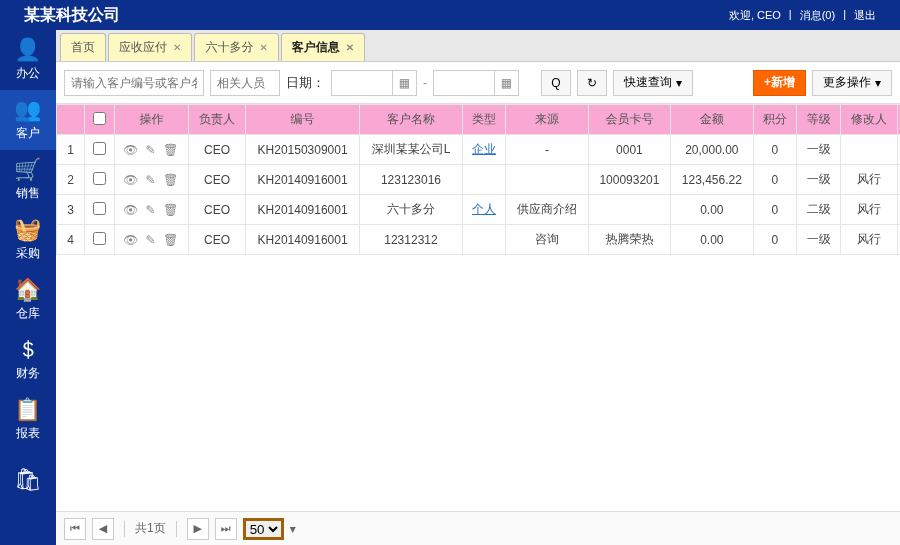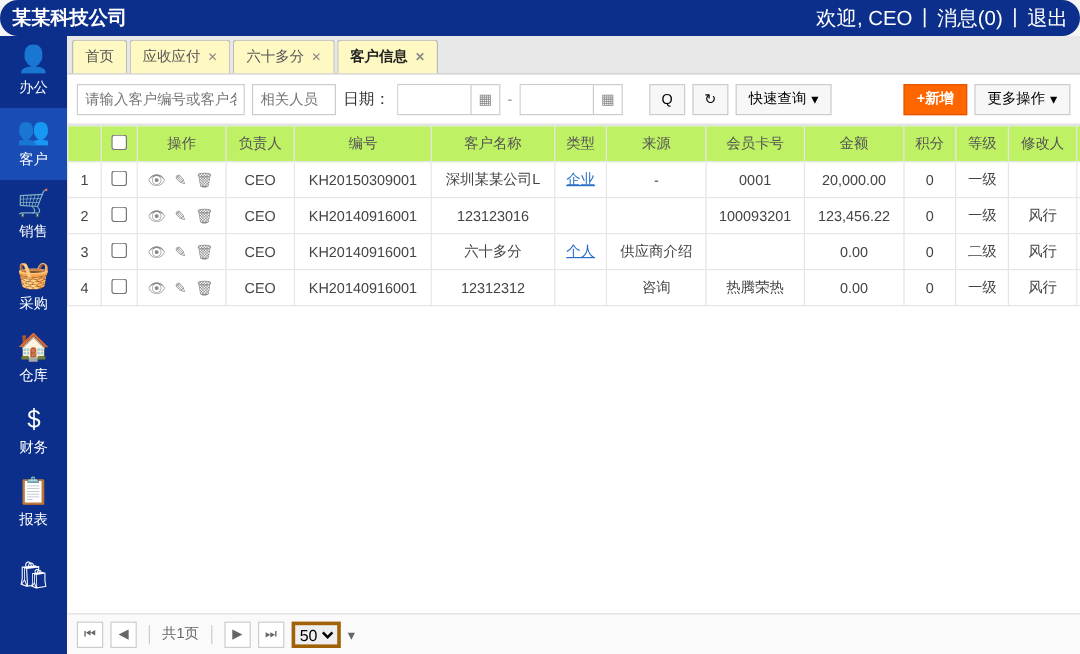--- a/index.html
+++ b/index.html
@@ -1,19 +1,19 @@
 <!DOCTYPE html>
 <html><head>
 <meta charset="utf-8">
 <style>
 * { margin: 0; padding: 0; box-sizing: border-box; }
 body { font-family: "Microsoft YaHei", Arial, sans-serif; font-size: 12px; color: #333; background: #f5f5f5; overflow: hidden; }
 .app { width: 900px; height: 545px; display: flex; flex-direction: column; }
-.header { height: 30px; background: #0b2f8a; color: #fff; display: flex; align-items: center; justify-content: space-between; padding: 0 10px; font-size: 16px; font-weight: bold; border-radius: 15px; }
-.header-right { font-size: 17px; font-weight: normal; display: flex; gap: 8px; text-align: right; }
+.header { height: 30px; background: #0b2f8a; color: #fff; display: flex; align-items: center; justify-content: space-between; padding: 0 24px; font-size: 16px; font-weight: bold; }
+.header-right { font-size: 11px; font-weight: normal; display: flex; gap: 8px; text-align: right; }
 .header-right span { cursor: pointer; }
 .main { flex: 1; display: flex; min-height: 0; }
 .sidebar { width: 56px; background: #0b2f8a; display: flex; flex-direction: column; }
 .sidebar-item { height: 60px; display: flex; flex-direction: column; align-items: center; justify-content: center; color: #fff; cursor: pointer; font-size: 12px; gap: 4px; }
 .sidebar-item.active { background: #1a4db3; }
 .sidebar-icon { font-size: 22px; line-height: 1; }
 .content { flex: 1; display: flex; flex-direction: column; background: #fff; min-width: 0; }
 .tabs { height: 32px; background: #e8e8e8; border-bottom: 1px solid #ccc; display: flex; align-items: flex-end; padding-left: 4px; }
 .tab { height: 28px; padding: 0 10px; display: flex; align-items: center; gap: 6px; background: #fef9c3; border: 1px solid #bbb; border-bottom: none; margin-right: 2px; cursor: pointer; font-size: 12px; color: #555; border-radius: 3px 3px 0 0; }
 .tab.active { background: #fef9c3; color: #222; font-weight: bold; }
@@ -26,21 +26,21 @@
 .date-field .ic { width: 24px; text-align: center; color: #888; border-left: 1px solid #ccc; line-height: 24px; }
 .btn { height: 26px; padding: 0 10px; border: 1px solid #ccc; background: #f7f7f7; cursor: pointer; display: inline-flex; align-items: center; gap: 4px; font-size: 12px; }
 .btn.icon-only { width: 30px; padding: 0; justify-content: center; }
 .btn.primary { background: #f60; color: #fff; border-color: #e55500; font-weight: bold; }
 .dash { color: #888; }
 .spacer { width: 10px; }
 .flex-spacer { flex: 1; }
 .grid { flex: 1; overflow: auto; position: relative; }
 table { border-collapse: collapse; width: 100%; min-width: 900px; }
 th, td { border: 1px solid #e5e5e5; padding: 6px 8px; text-align: center; font-size: 12px; white-space: nowrap; }
-th { background: #bef264; color: #555; font-weight: normal; height: 30px; }
+th { background: #f9a8d4; color: #555; font-weight: normal; height: 30px; }
 td { height: 30px; color: #444; }
 .row-ops { color: #888; letter-spacing: 2px; }
 .link-cell { color: #2a6fc9; text-decoration: underline; cursor: pointer; }
 .pager { height: 34px; border-top: 1px solid #ddd; display: flex; align-items: center; padding: 0 8px; gap: 6px; color: #666; background: #fafafa; }
 .pager .pbtn { width: 22px; height: 22px; border: 1px solid #ccc; background: #fff; display: inline-flex; align-items: center; justify-content: center; cursor: pointer; font-size: 11px; }
 .pager .sep { width: 1px; height: 16px; background: #ccc; margin: 0 4px; }
 .pager select { height: 22px; border: 3px solid #a16207; }
 .chk { }
 </style>
 </head>

